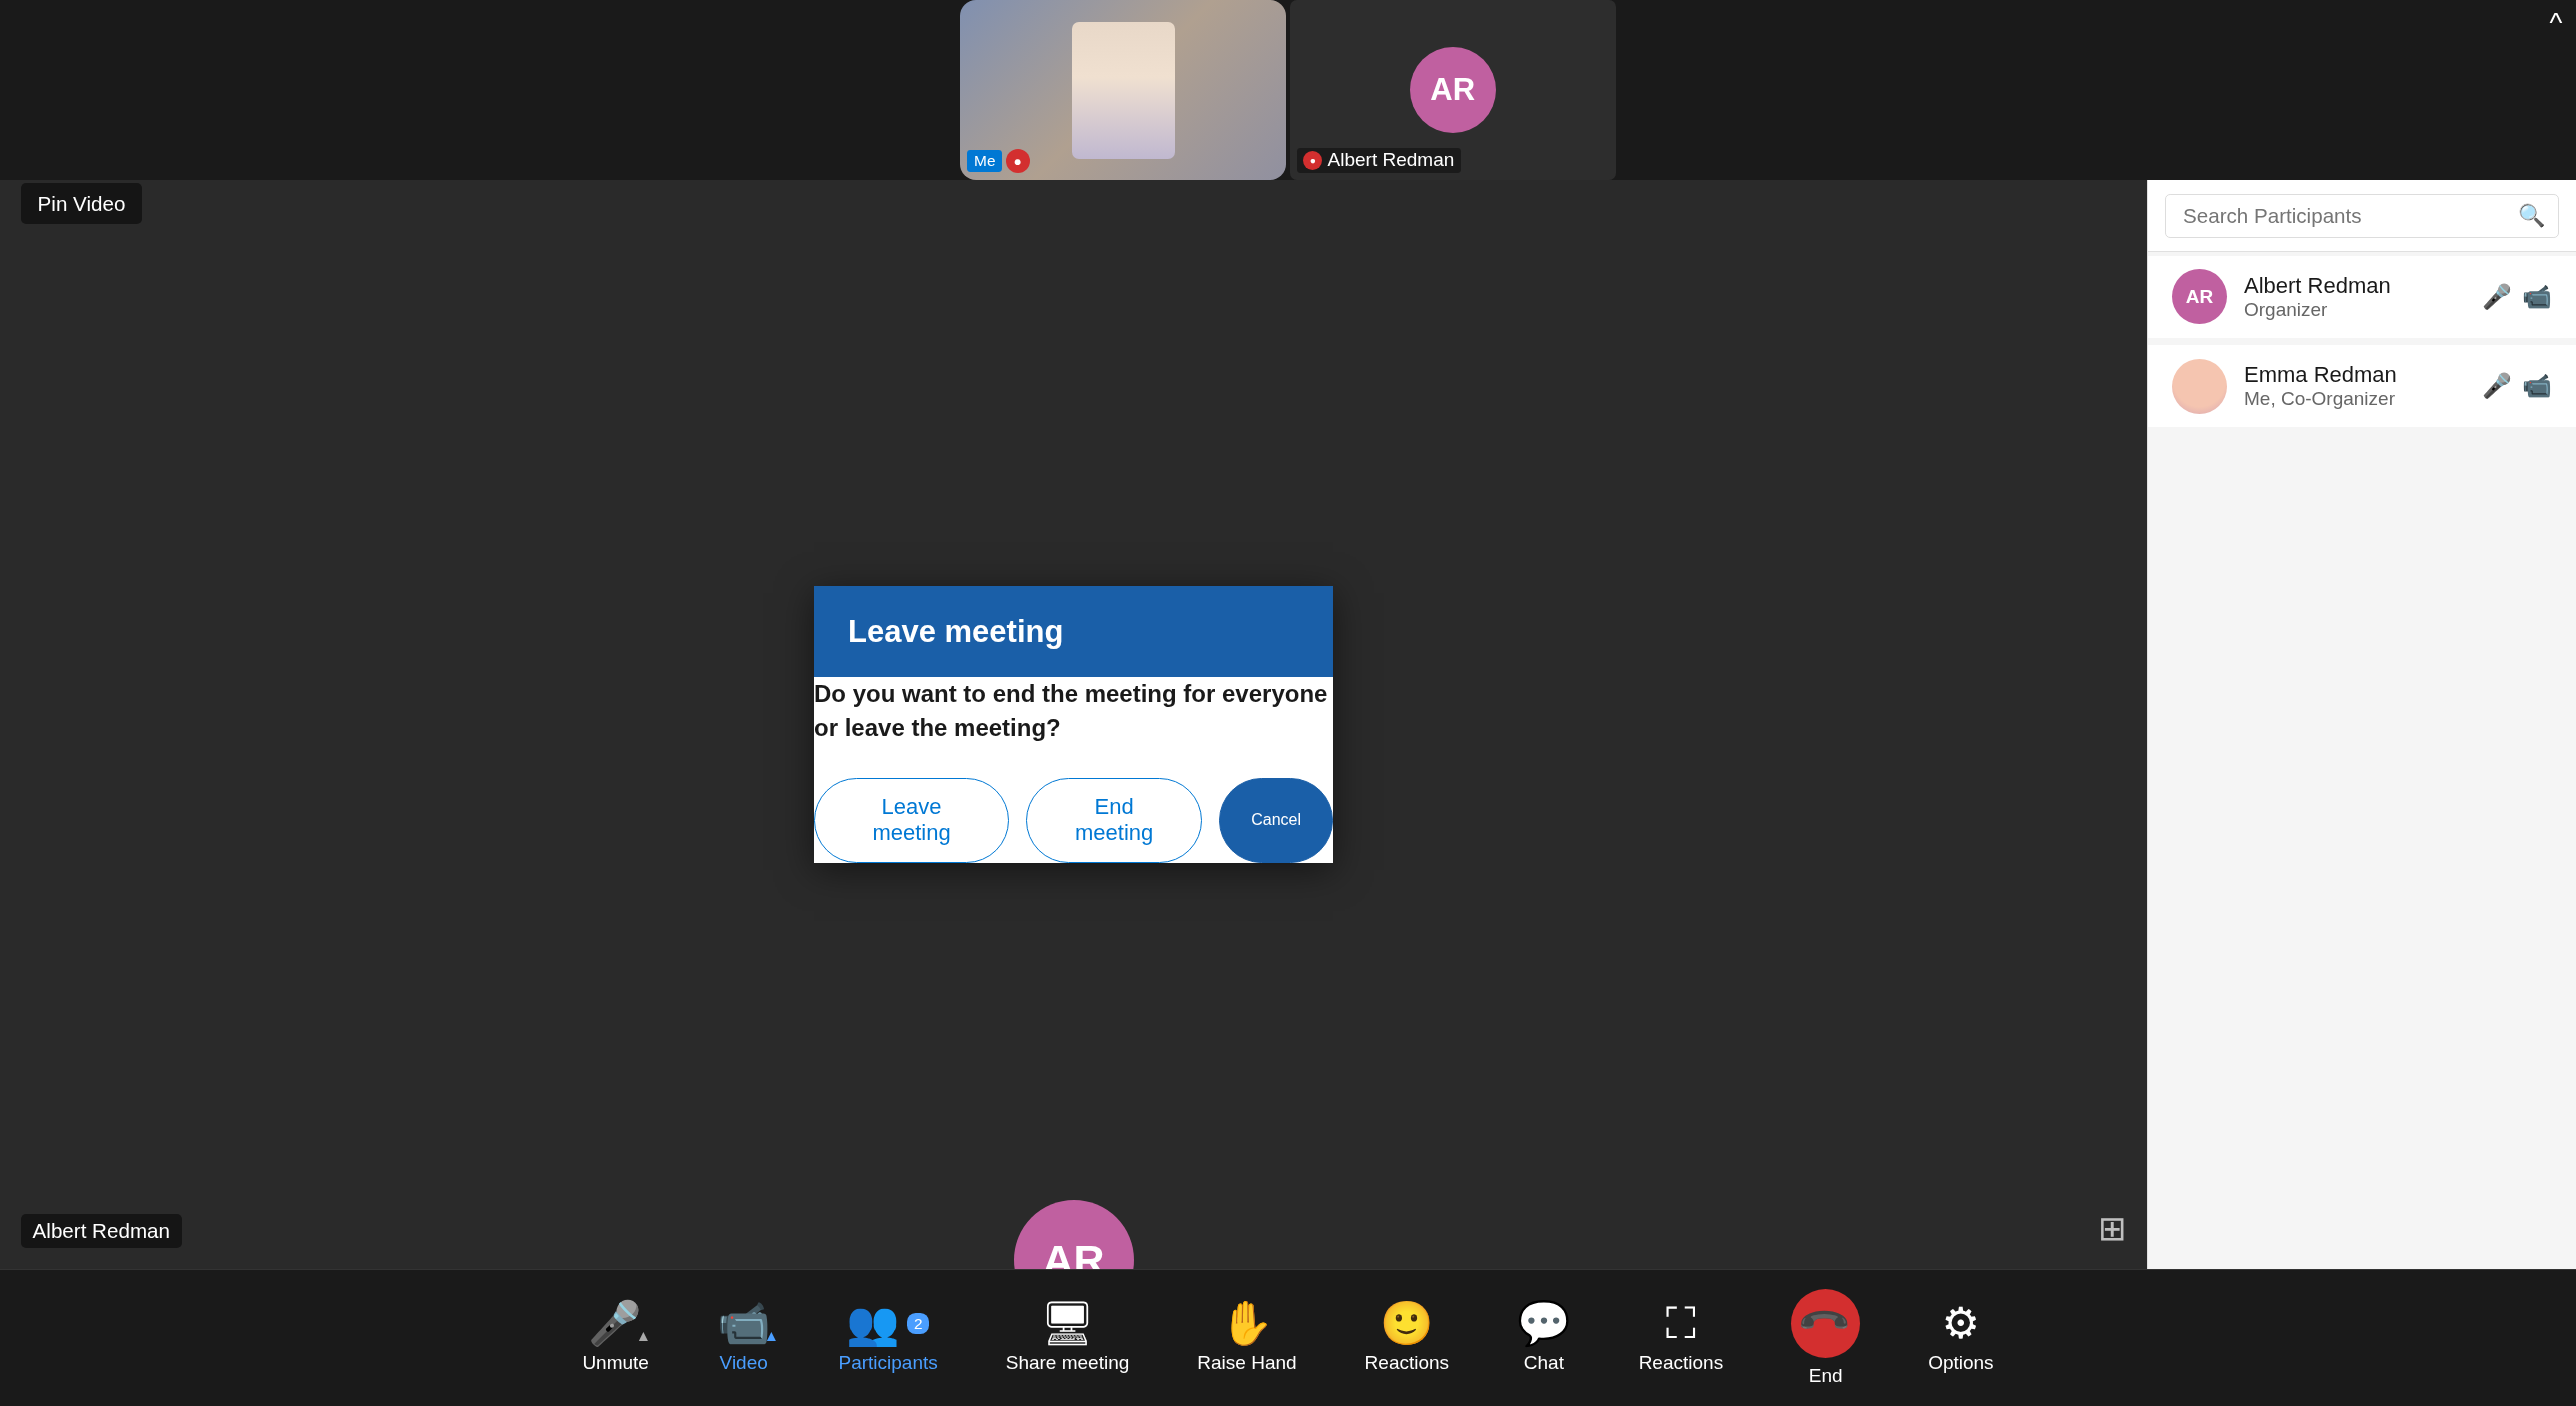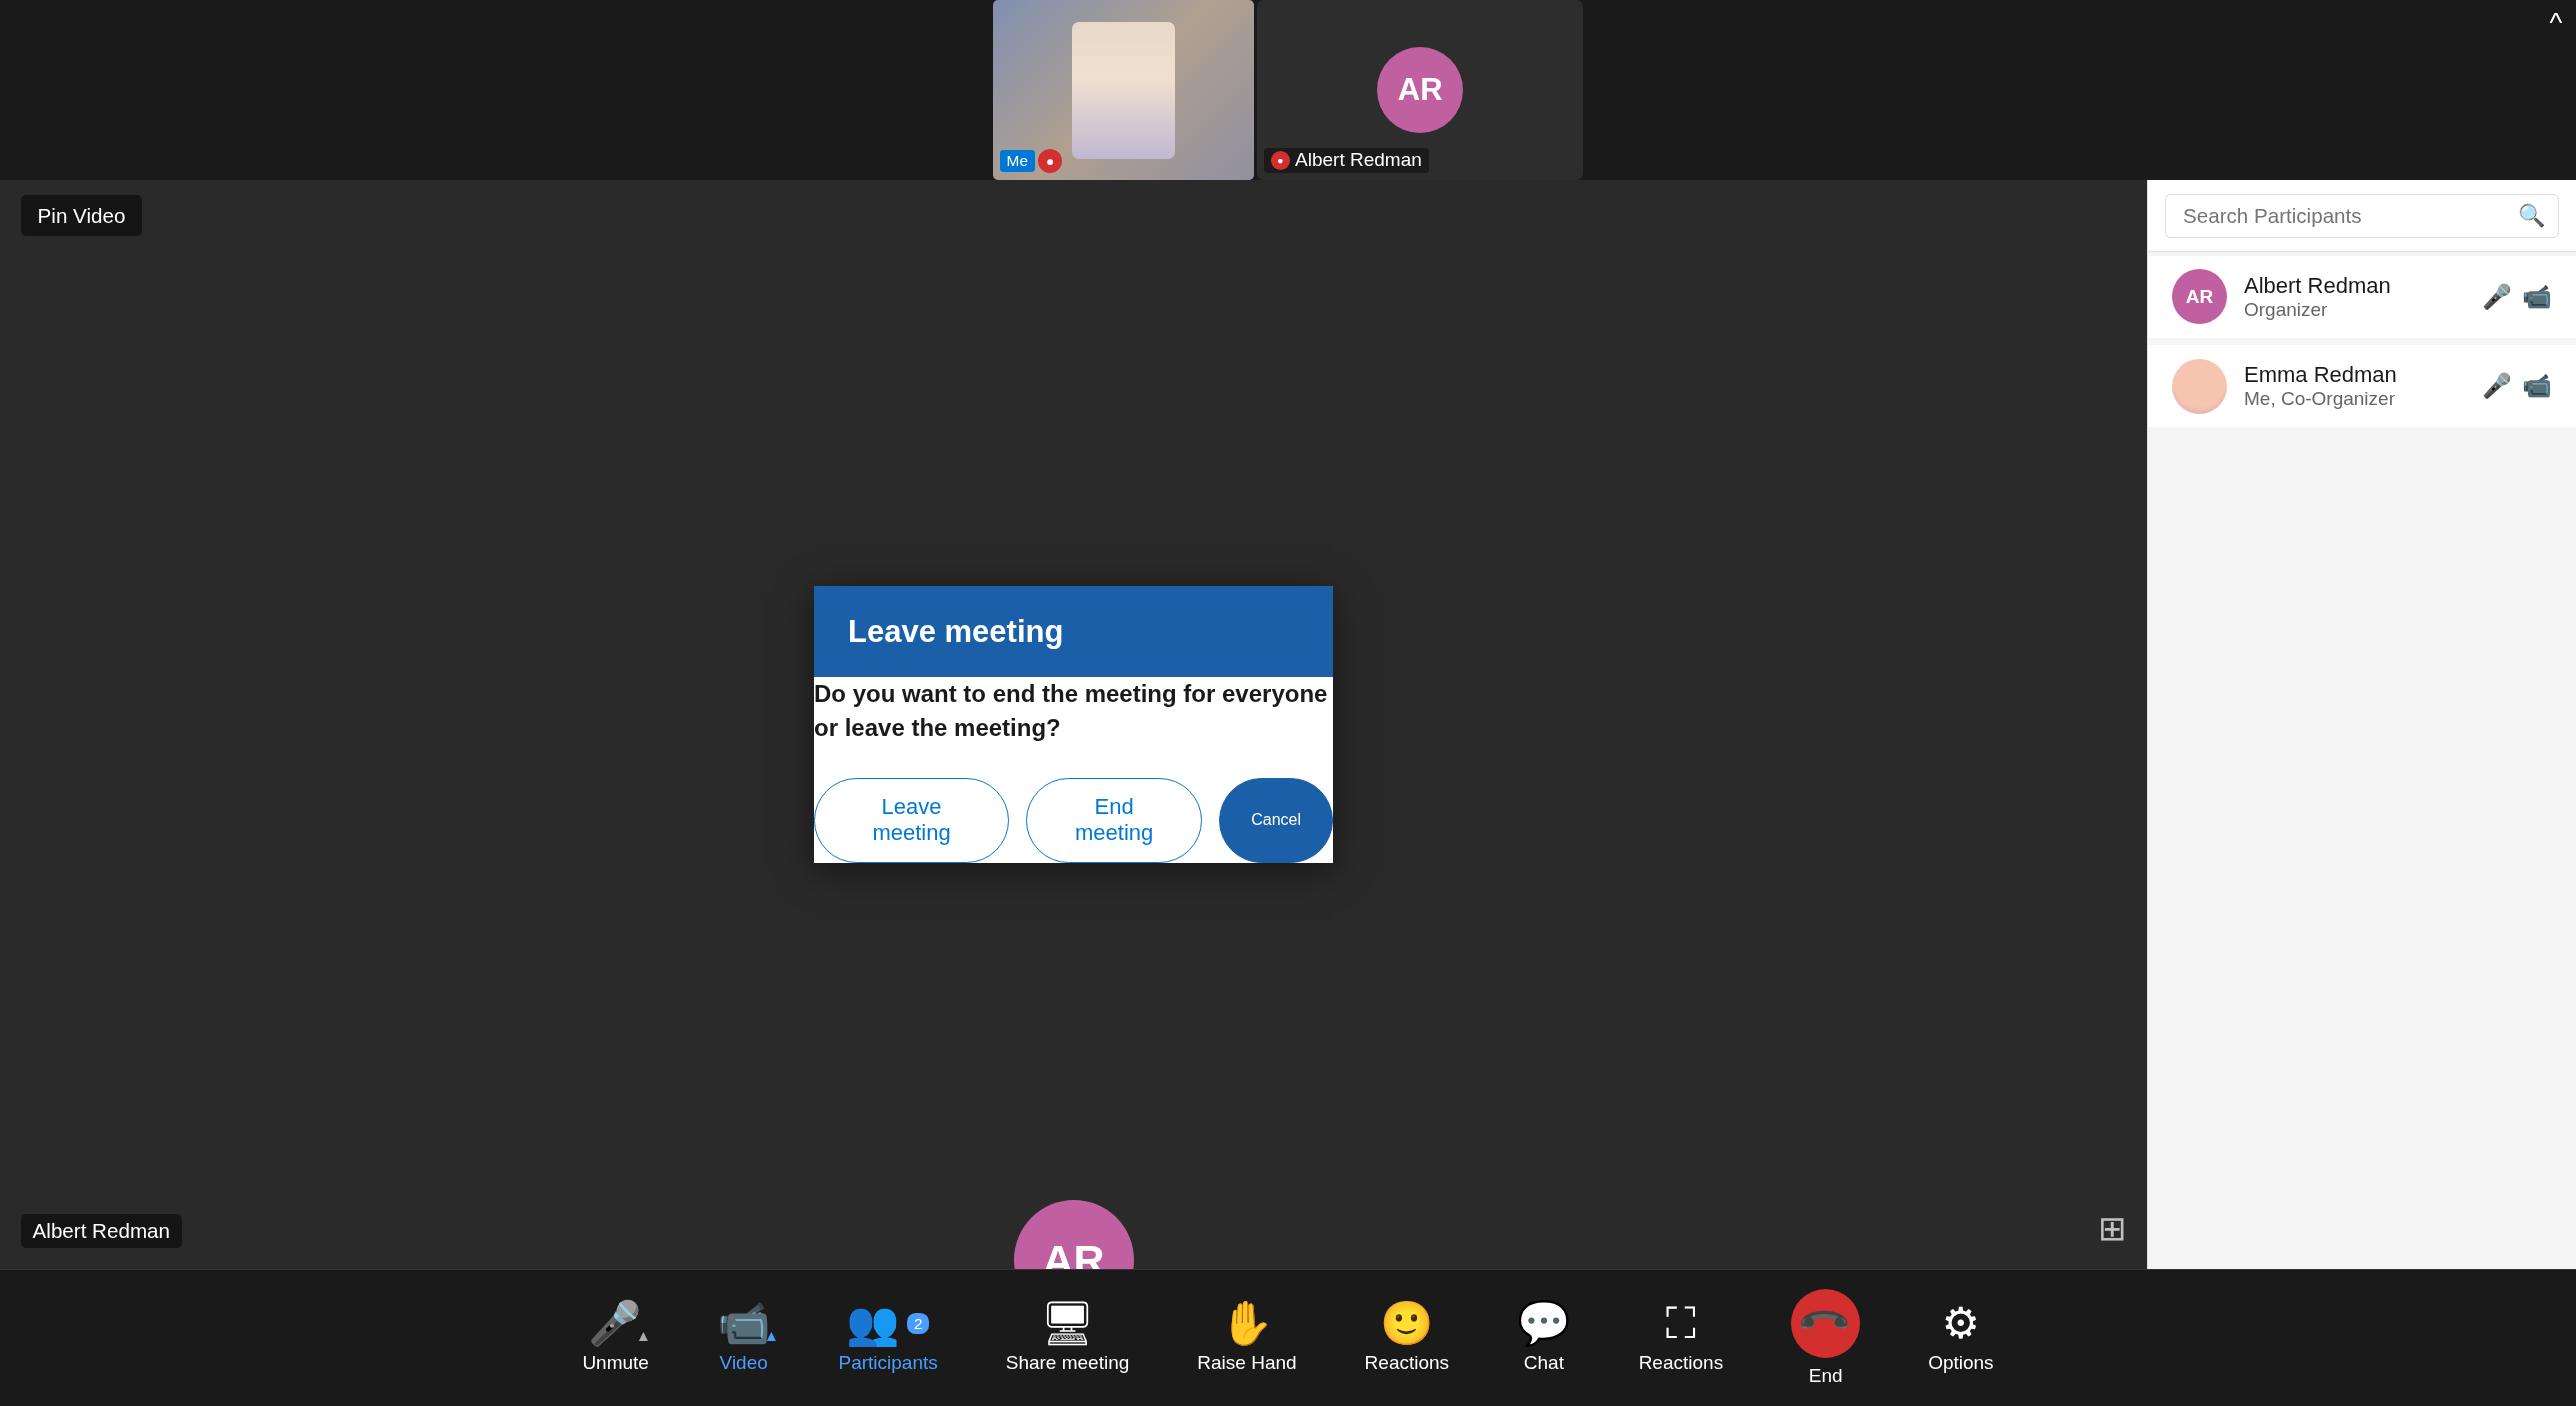--- a/index.html
+++ b/index.html
@@ -20,24 +20,24 @@
       justify-content: center;
       gap: 3.4px;
       background: #1a1a1a;
       padding: 0;
       height: 180px;
       flex-shrink: 0;
       position: relative;
     }
 
     .video-tile {
-      width: 261px;
+      width: 326px;
       height: 180px;
       background: #fca5a5;
-      border-radius: 5px;
+      border-radius: 16px;
       overflow: hidden;
       position: relative;
       flex-shrink: 0;
     }
 
     .video-tile-placeholder {
       width: 326px;
       height: 180px;
       background: #2d2d2d;
       border-radius: 6.9px;
@@ -125,21 +125,21 @@
       flex: 1;
       background: #2a2a2a;
       position: relative;
       display: flex;
       align-items: center;
       justify-content: center;
     }
 
     .pin-video-btn {
       position: absolute;
-      top: 15px;
+      top: 3px;
       left: 20.6px;
       background: rgba(0,0,0,0.5);
       color: white;
       border: none;
       padding: 8.6px 17px;
       border-radius: 5.1px;
       font-size: 20.6px;
       cursor: pointer;
     }
 

